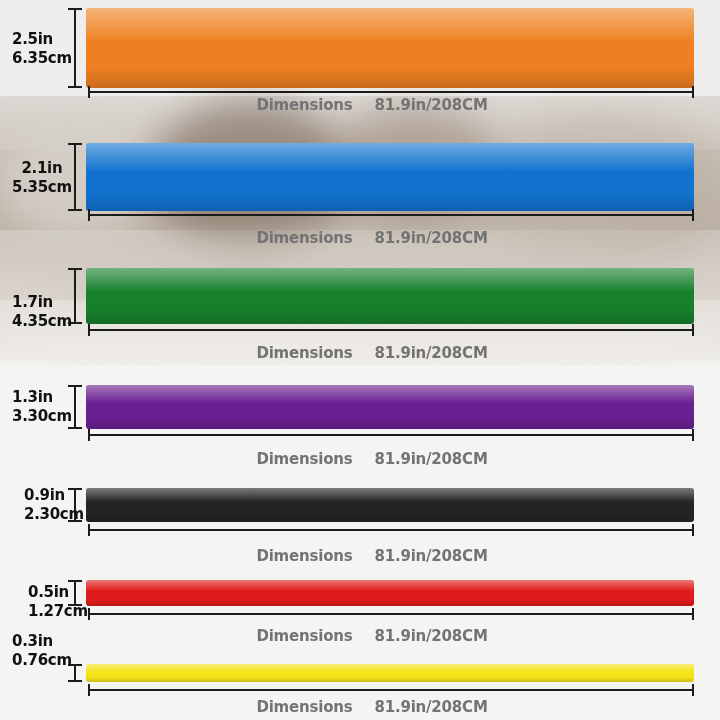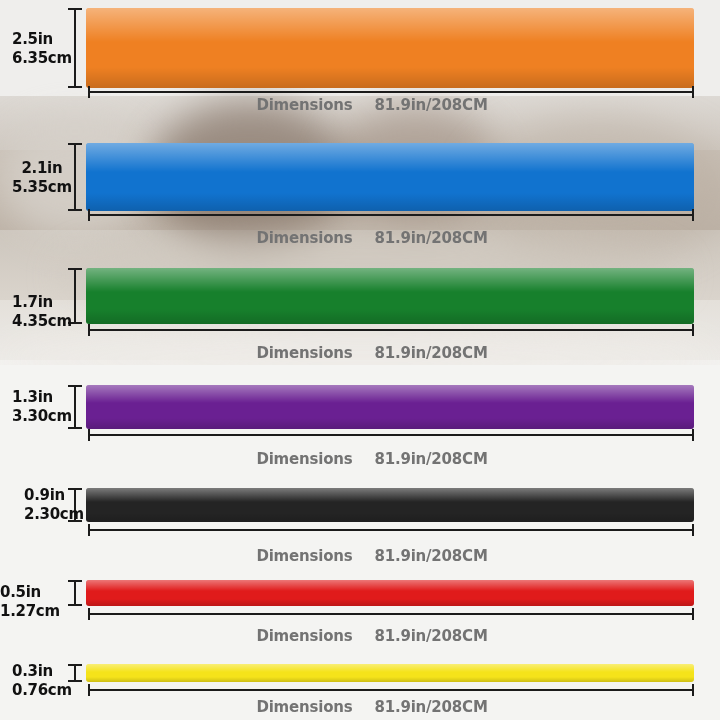--- a/index.html
+++ b/index.html
@@ -285,21 +285,21 @@
   <div class="row">
     <div class="band" style="left:86px; top:580px; width:608px; height:26px; background:#e01b1b;">
       <div class="sheen"></div>
       <div class="sheen-bottom"></div>
     </div>
     <div class="vmeasure" style="left:68px; top:580px; height:26px;">
       <div class="vline"></div>
         <div class="cap top"></div>
         <div class="cap bottom"></div>
     </div>
-    <div class="vlabels" style="left:0; top:583px;">
+    <div class="vlabels" style="left:28px; top:583px;">
       <div>0.5in</div>
       <div>1.27cm</div>
     </div>
     <div class="hmeasure" style="left:88px; top:608px; width:606px;">
       <div class="hline"></div>
         <div class="hcap left"></div>
         <div class="hcap right"></div>
     </div>
     <div class="hlabel" style="top:627px;">
       <span>Dimensions</span><span class="len">81.9in/208CM</span>
@@ -309,21 +309,21 @@
   <div class="row">
     <div class="band" style="left:86px; top:664px; width:608px; height:18px; background:#f5e31a;">
       <div class="sheen"></div>
       <div class="sheen-bottom"></div>
     </div>
     <div class="vmeasure" style="left:68px; top:664px; height:18px;">
       <div class="vline"></div>
         <div class="cap top"></div>
         <div class="cap bottom"></div>
     </div>
-    <div class="vlabels" style="left:12px; top:662px;">
+    <div class="vlabels" style="left:12px; top:632px;">
       <div>0.3in</div>
       <div>0.76cm</div>
     </div>
     <div class="hmeasure" style="left:88px; top:684px; width:606px;">
       <div class="hline"></div>
         <div class="hcap left"></div>
         <div class="hcap right"></div>
     </div>
     <div class="hlabel" style="top:698px;">
       <span>Dimensions</span><span class="len">81.9in/208CM</span>

